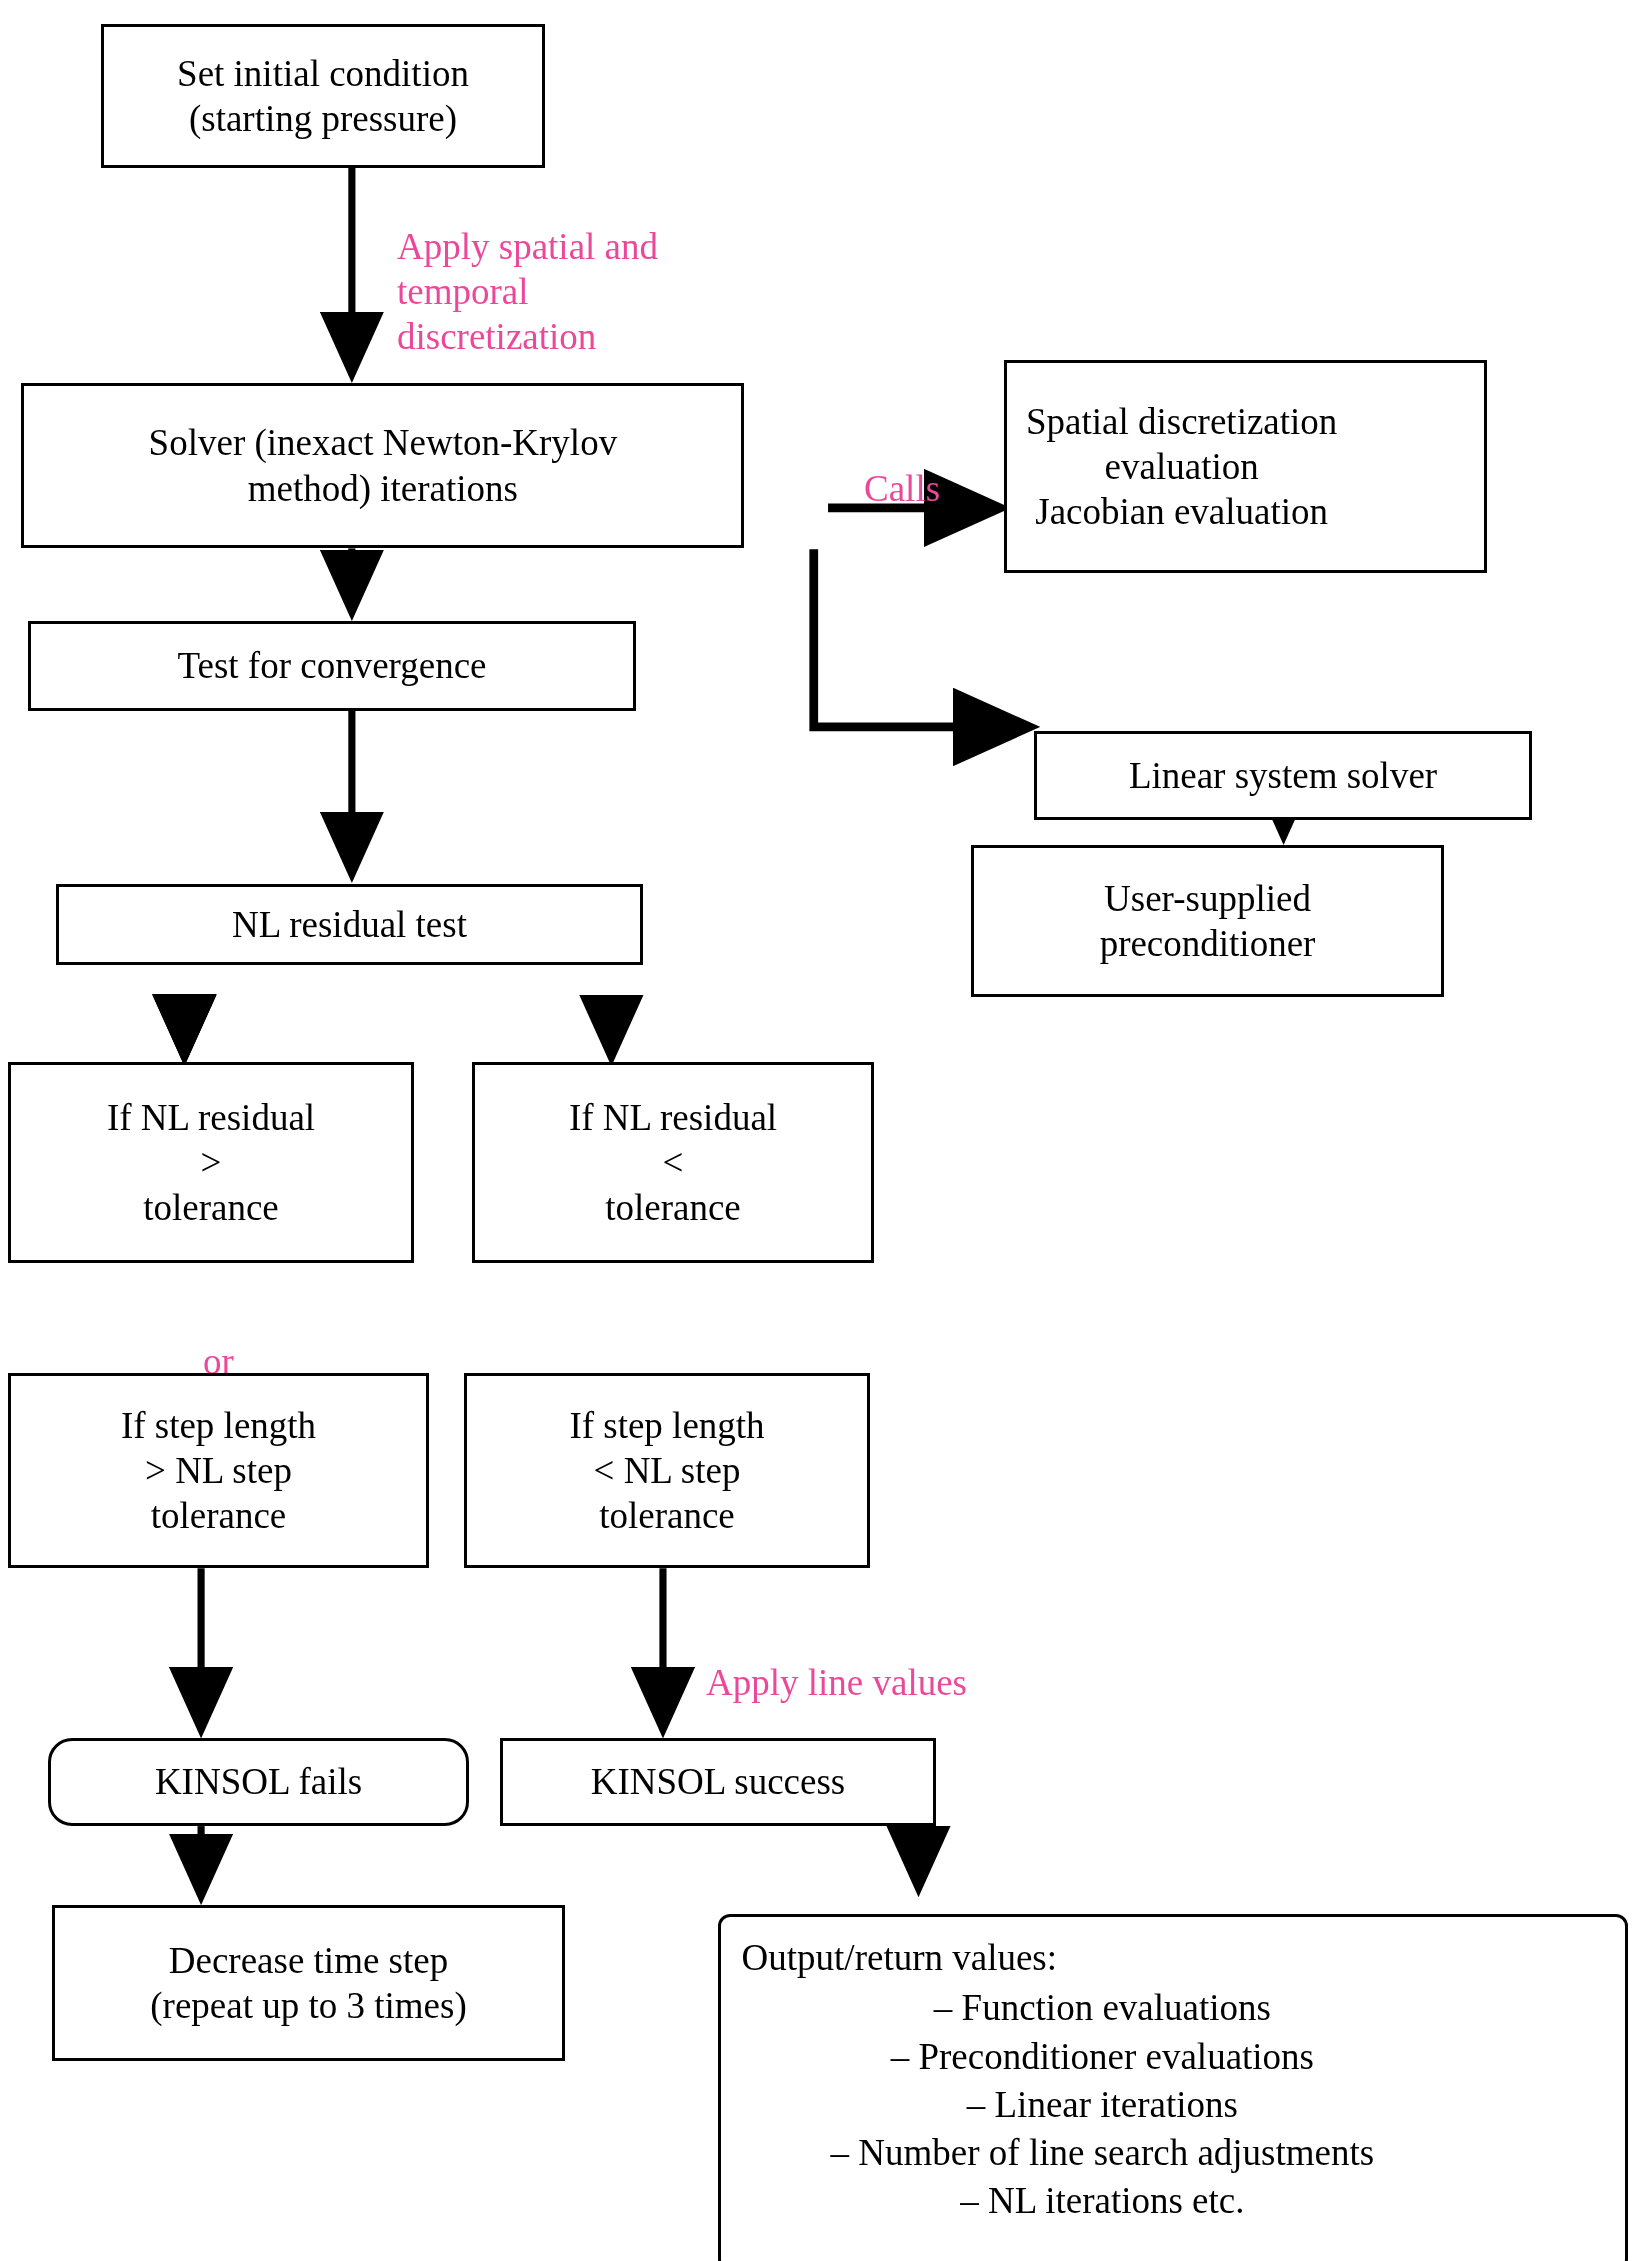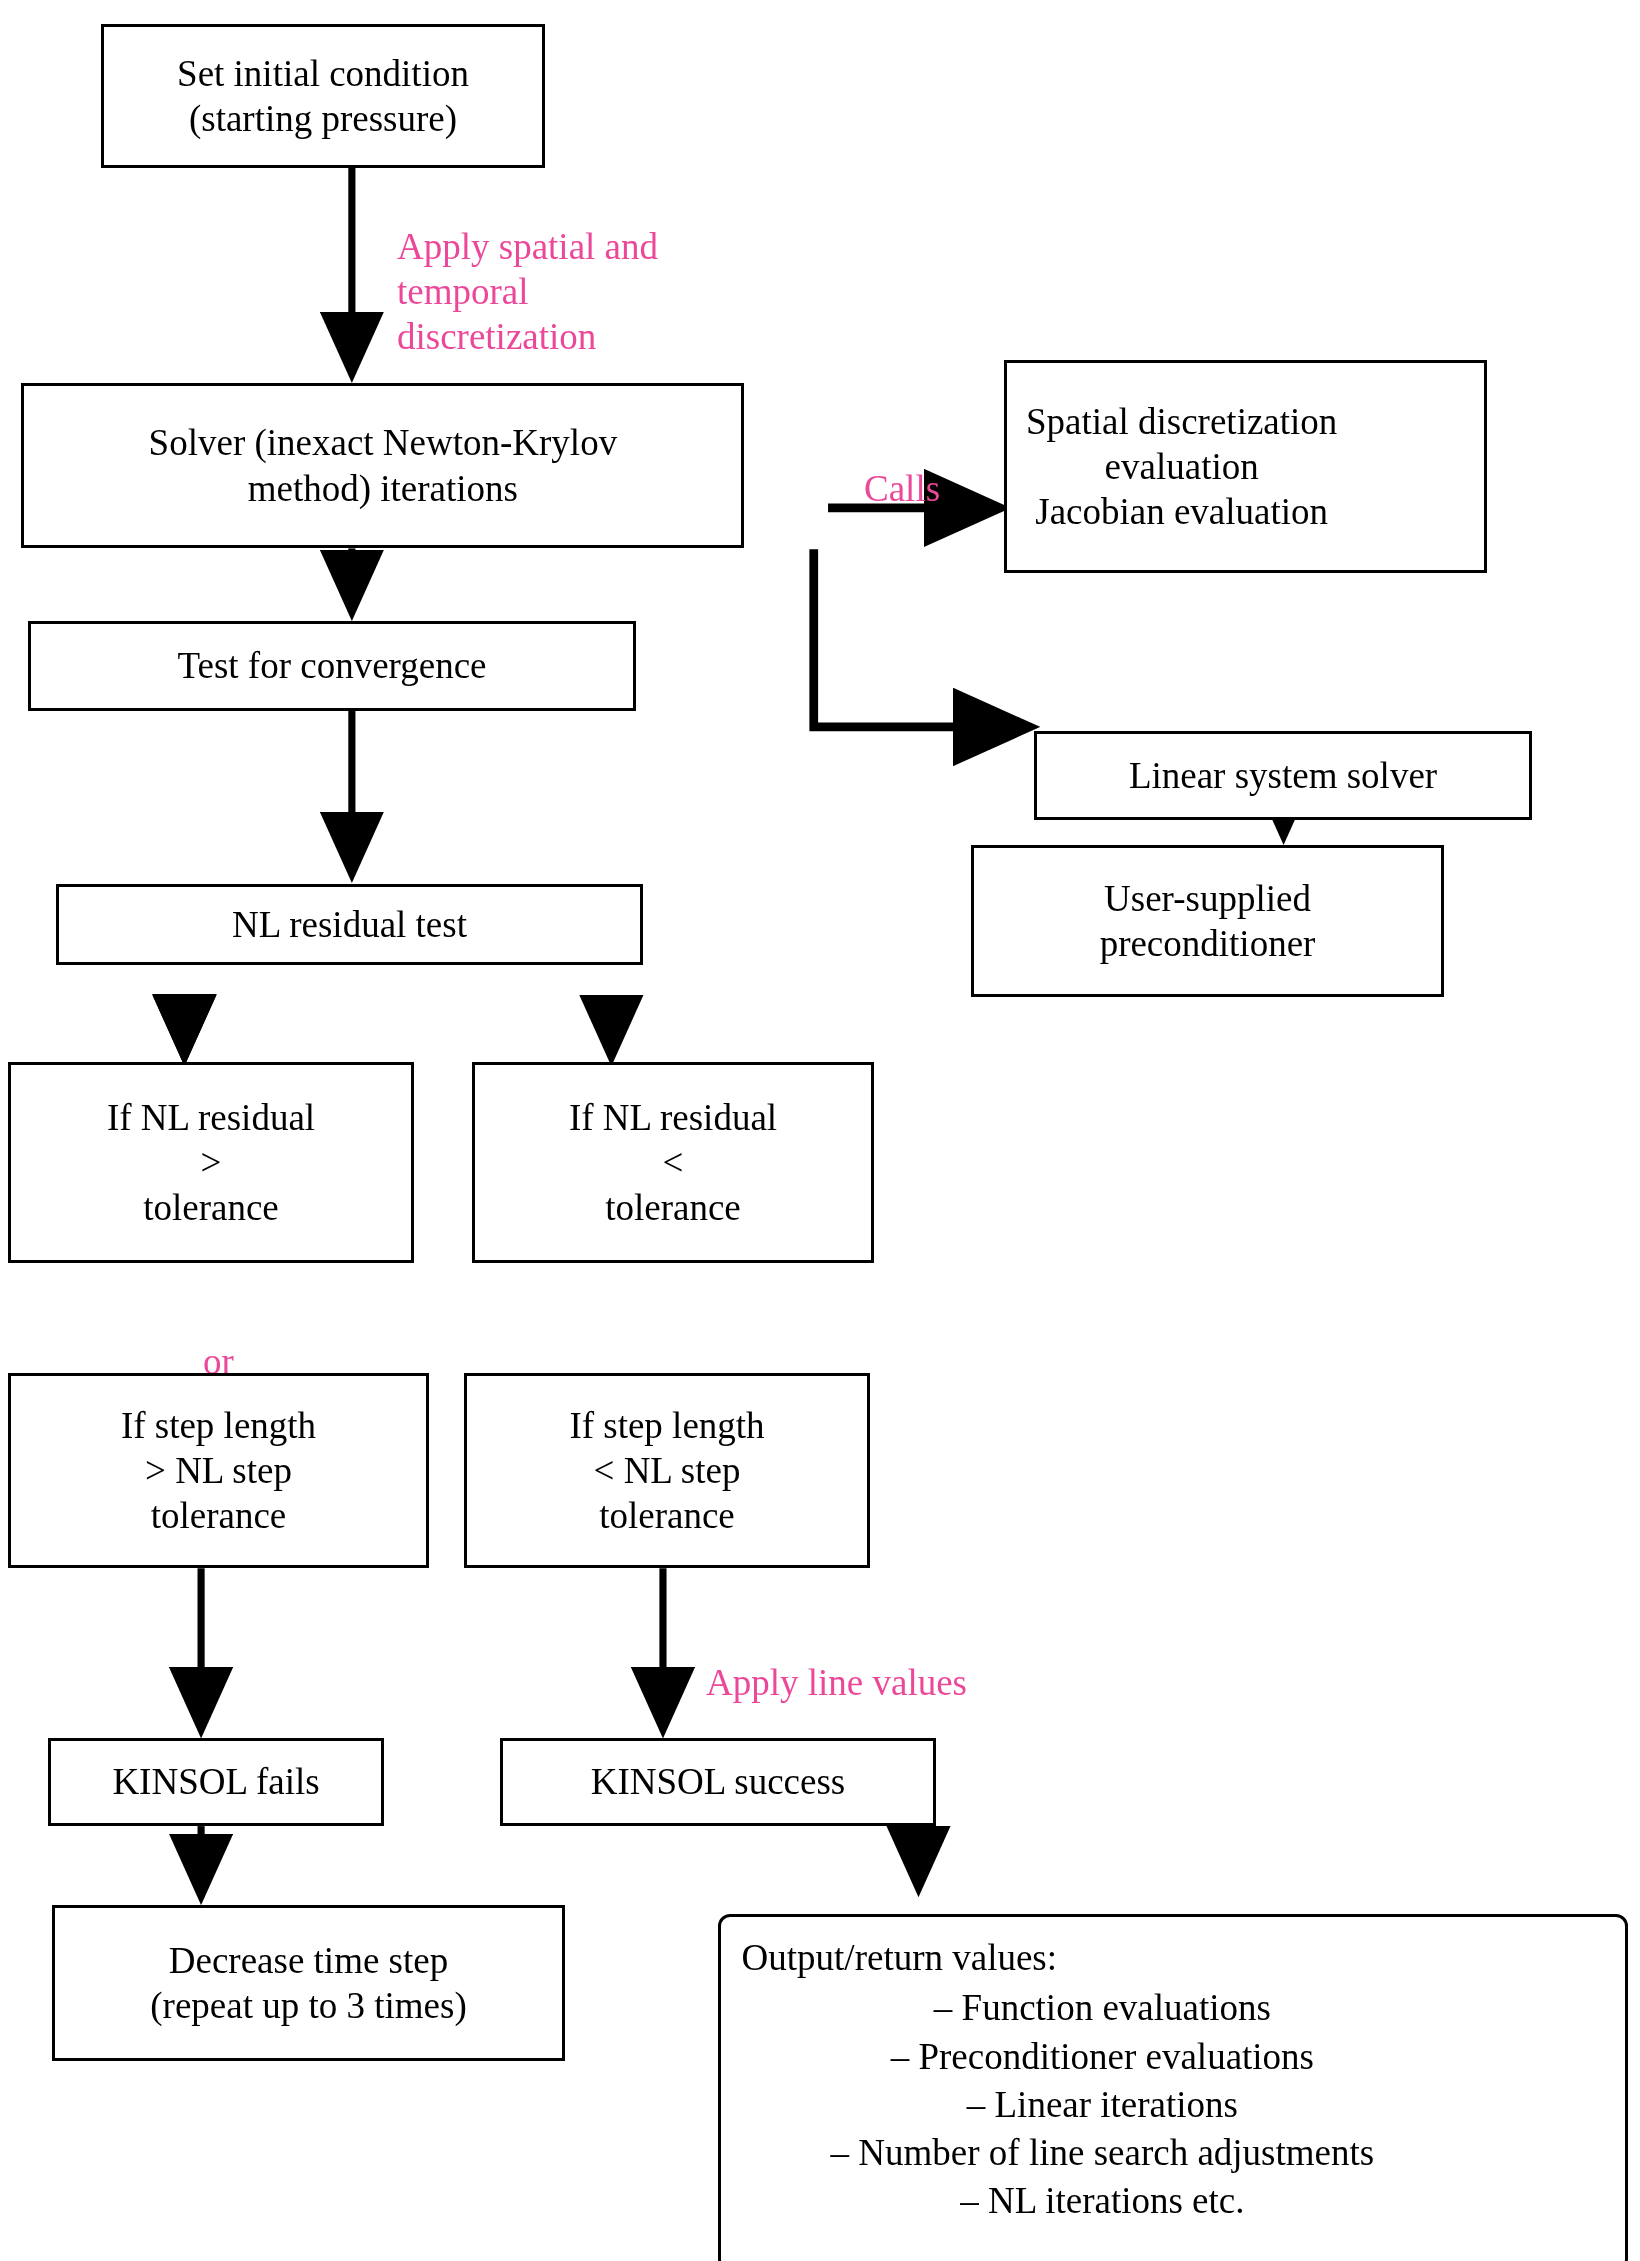--- a/index.html
+++ b/index.html
@@ -182,21 +182,21 @@
   <div class="node" style="left:464px;top:1373px;width:406px;height:195px;">
     <span class="txt">If step length
 &lt; NL step
 tolerance</span>
   </div>
 
   <div class="edgelabel" style="left:706px;top:1615px;width:413px;">
     <span>Apply line values</span>
   </div>
 
-  <div class="node" style="left:48px;top:1738px;width:336px;height:88px;">
+  <div class="node" style="left:48px;top:1738px;width:421px;height:88px;border-radius:24px;">
     <span class="txt">KINSOL fails</span>
   </div>
 
   <div class="node" style="left:500px;top:1738px;width:436px;height:88px;">
     <span class="txt">KINSOL success</span>
   </div>
 
   <div class="node" style="left:52px;top:1905px;width:513px;height:156px;">
     <span class="txt">Decrease time step
 (repeat up to 3 times)</span>

